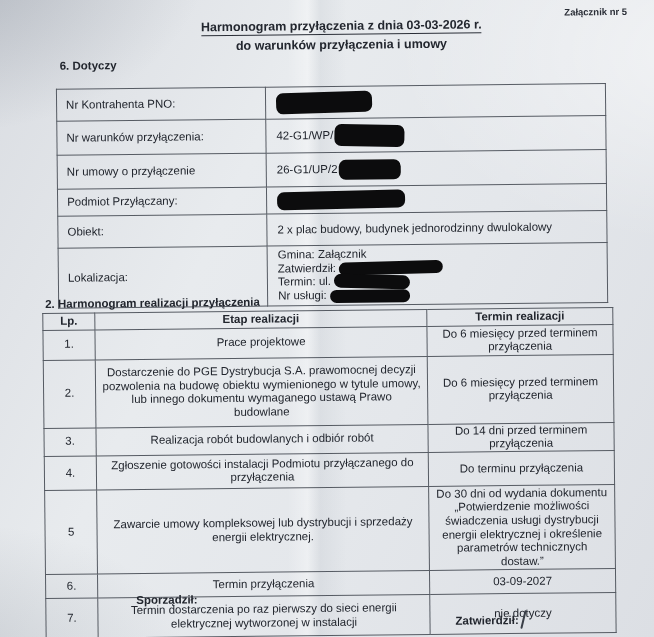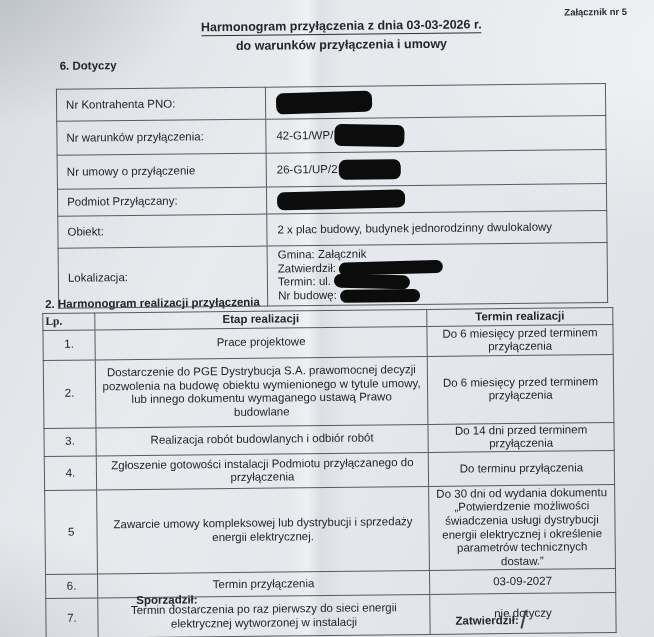--- a/index.html
+++ b/index.html
@@ -115,37 +115,37 @@
       <tr style="height:32px;">
         <td class="lbl">Obiekt:</td>
         <td class="val">2 x plac budowy, budynek jednorodzinny dwulokalowy</td>
       </tr>
       <tr style="height:50px;">
         <td class="lbl">Lokalizacja:</td>
         <td class="val" style="padding-top:2px;padding-bottom:2px;">
           <div class="loc-line"><span>Gmina: Załącznik</span></div>
           <div class="loc-line"><span>Zatwierdził:</span> <span class="redact" style="width:104px;height:13px;transform:rotate(-1deg);"></span></div>
           <div class="loc-line"><span>Termin: ul.</span> <span class="redact" style="width:76px;height:14px;transform:rotate(2deg);"></span></div>
-          <div class="loc-line"><span>Nr budowę:</span> <span class="redact" style="width:80px;height:13px;"></span></div>
+          <div class="loc-line"><span>Nr usługi:</span> <span class="redact" style="width:80px;height:13px;"></span></div>
         </td>
       </tr>
     </tbody>
       </table>
 
     <div class="sec-heading" id="sec2">2. Harmonogram realizacji przyłączenia</div>
 
     <table class="t-schedule">
       <colgroup>
           <col style="width:52px">
           <col style="width:332px">
           <col style="width:186px">
         </colgroup>
       <tbody>
           <tr style="height:16px;">
-        <th style="text-align:left;font-family:Liberation Serif, serif;">Lp.</th>
+        <th style="text-align:center;">Lp.</th>
         <th>Etap realizacji</th>
         <th>Termin realizacji</th>
       </tr>
       <tr style="height:26px;">
         <td class="lp">1.</td>
         <td>Prace projektowe</td>
         <td>Do 6 miesięcy przed terminem przyłączenia</td>
       </tr>
       <tr style="height:68px;">
         <td class="lp">2.</td>

